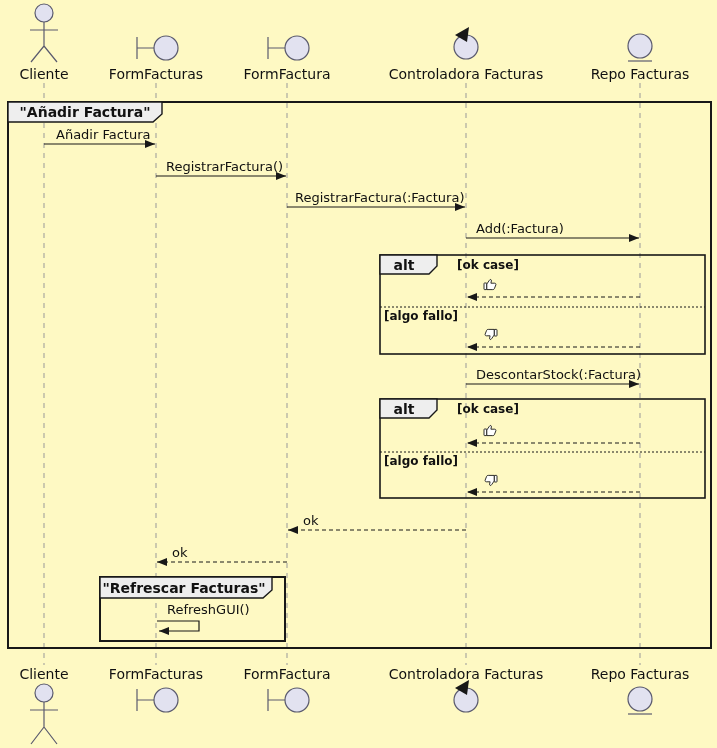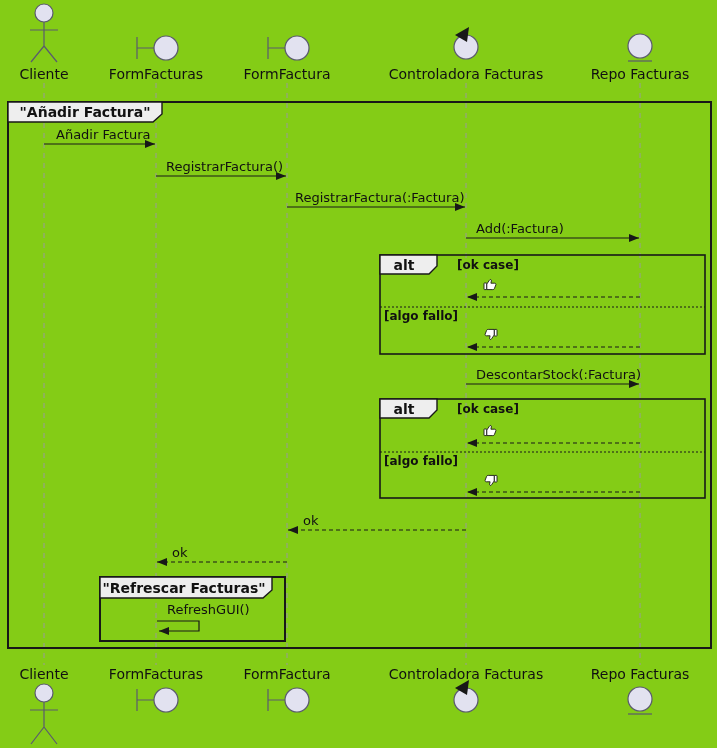--- a/index.html
+++ b/index.html
@@ -1,16 +1,16 @@
 <!DOCTYPE html>
 <html><head>
 <meta charset="utf-8">
 <style>
   html,body{margin:0;padding:0;background:#ffffff;}
-  .stage{position:relative;width:717px;height:748px;background:#84cc16;
+  .stage{position:relative;width:717px;height:748px;background:#fef9c3;
          font-family:"DejaVu Sans", sans-serif;}
   svg{display:block;}
   text{fill:#111111;}
   .t-label{font:14px "DejaVu Sans", sans-serif;}
   .t-msg{font:13px "DejaVu Sans", sans-serif;}
   .t-title{font:bold 14px "DejaVu Sans", sans-serif;}
   .t-op{font:bold 14px "DejaVu Sans", sans-serif;}
   .t-guard{font:bold 12px "DejaVu Sans", sans-serif;}
   .lifeline{stroke:#999999;stroke-width:1;stroke-dasharray:5,5;fill:none;}
   .msg{stroke:#181818;stroke-width:1.2;fill:none;}

